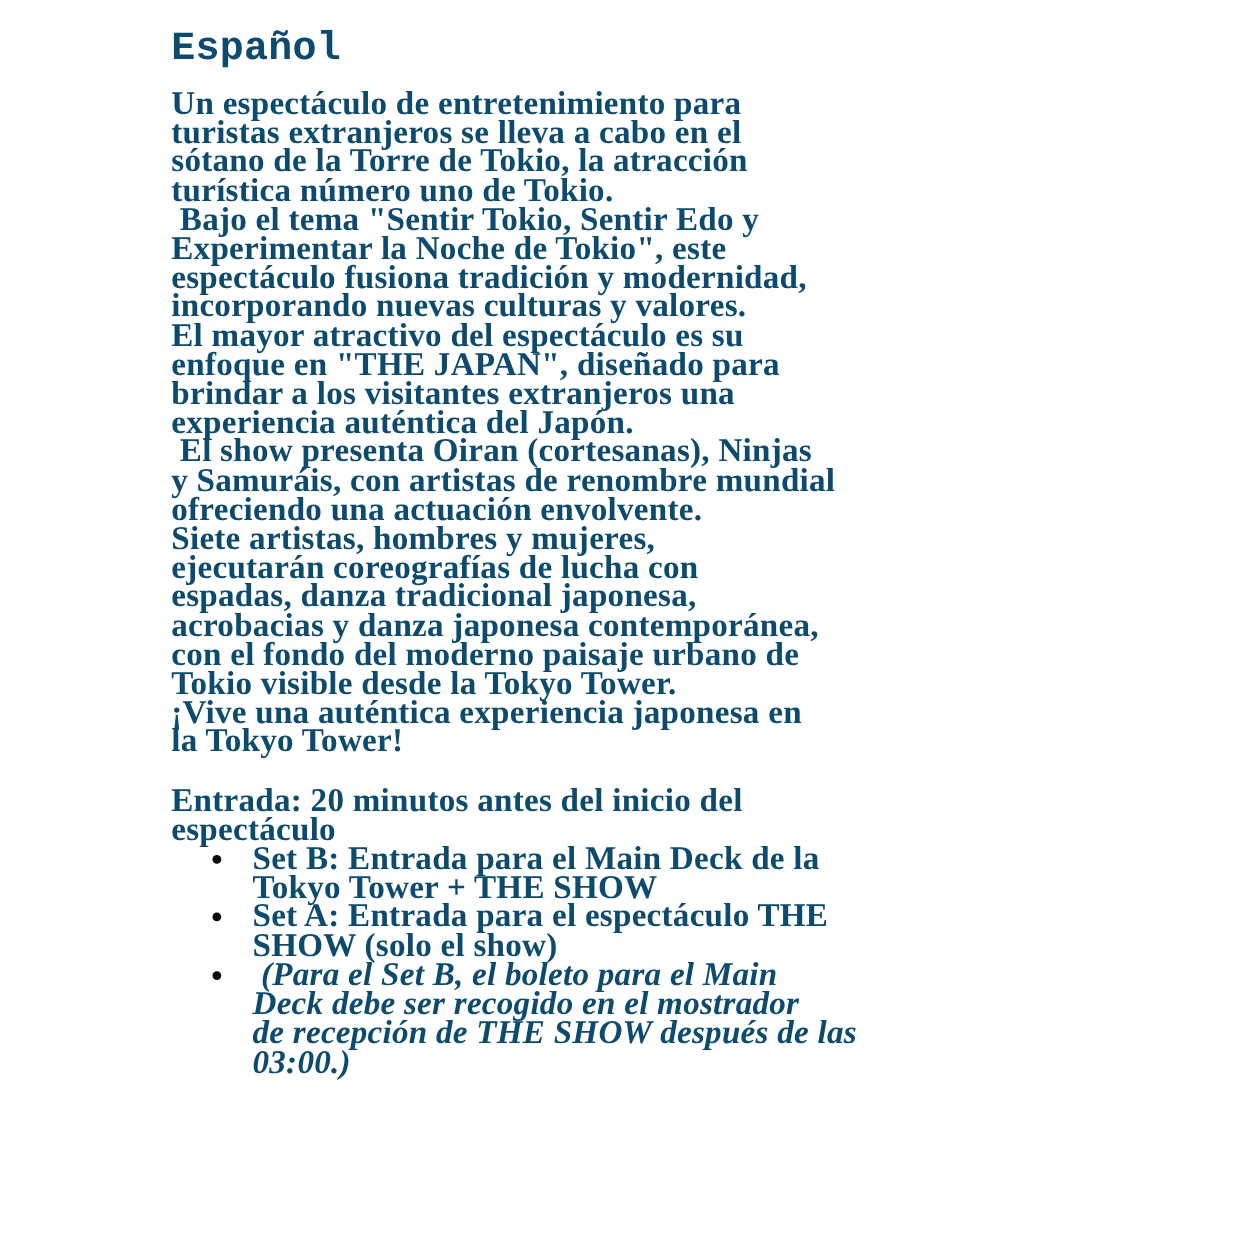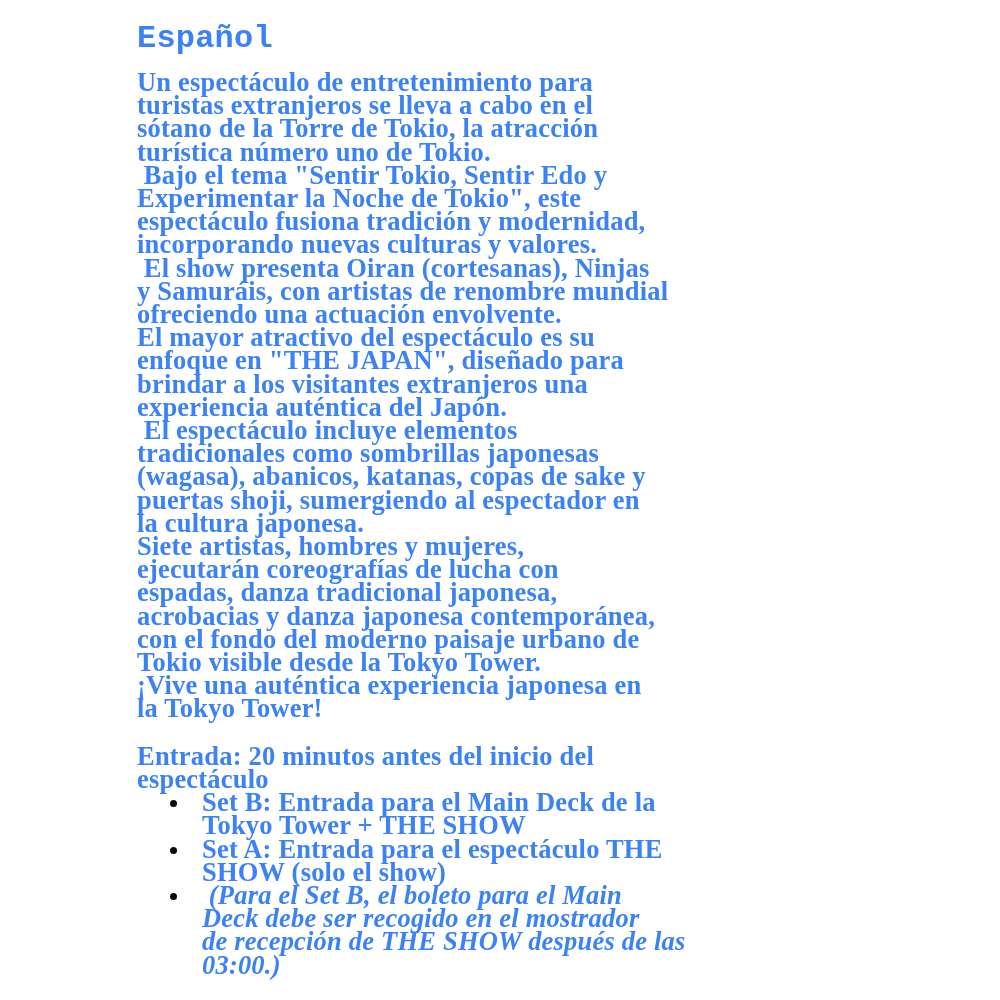--- a/index.html
+++ b/index.html
@@ -12,21 +12,21 @@
     width: 1000px;
     height: 1000px;
     background: #ffffff;
     overflow: hidden;
   }
   .page {
     position: absolute;
     top: 22px;
     left: 137px;
     width: 790px;
-    color: #3b82f6;
+    color: #0c4a6e;
     font-family: "Liberation Mono", monospace;
     font-weight: bold;
     font-size: 26.5px;
     line-height: 23.2px;
     letter-spacing: 0.2px;
   }
   .heading {
     font-size: 32px;
     line-height: 34px;
     margin: 0 0 15px 0;
@@ -70,32 +70,27 @@
 
     <div class="paragraphs">
         <div class="para">Un espectáculo de entretenimiento para
 turistas extranjeros se lleva a cabo en el
 sótano de la Torre de Tokio, la atracción
 turística número uno de Tokio.</div>
         <div class="para"> Bajo el tema "Sentir Tokio, Sentir Edo y
 Experimentar la Noche de Tokio", este
 espectáculo fusiona tradición y modernidad,
 incorporando nuevas culturas y valores.</div>
-        <div class="para"> El show presenta Oiran (cortesanas), Ninjas
-y Samuráis, con artistas de renombre mundial
-ofreciendo una actuación envolvente.</div>
         <div class="para">El mayor atractivo del espectáculo es su
 enfoque en "THE JAPAN", diseñado para
 brindar a los visitantes extranjeros una
 experiencia auténtica del Japón.</div>
-        <div class="para"> El espectáculo incluye elementos
-tradicionales como sombrillas japonesas
-(wagasa), abanicos, katanas, copas de sake y
-puertas shoji, sumergiendo al espectador en
-la cultura japonesa.</div>
+        <div class="para"> El show presenta Oiran (cortesanas), Ninjas
+y Samuráis, con artistas de renombre mundial
+ofreciendo una actuación envolvente.</div>
         <div class="para">Siete artistas, hombres y mujeres,
 ejecutarán coreografías de lucha con
 espadas, danza tradicional japonesa,
 acrobacias y danza japonesa contemporánea,
 con el fondo del moderno paisaje urbano de
 Tokio visible desde la Tokyo Tower.</div>
         <div class="para">¡Vive una auténtica experiencia japonesa en
 la Tokyo Tower!</div>
       </div>
 

